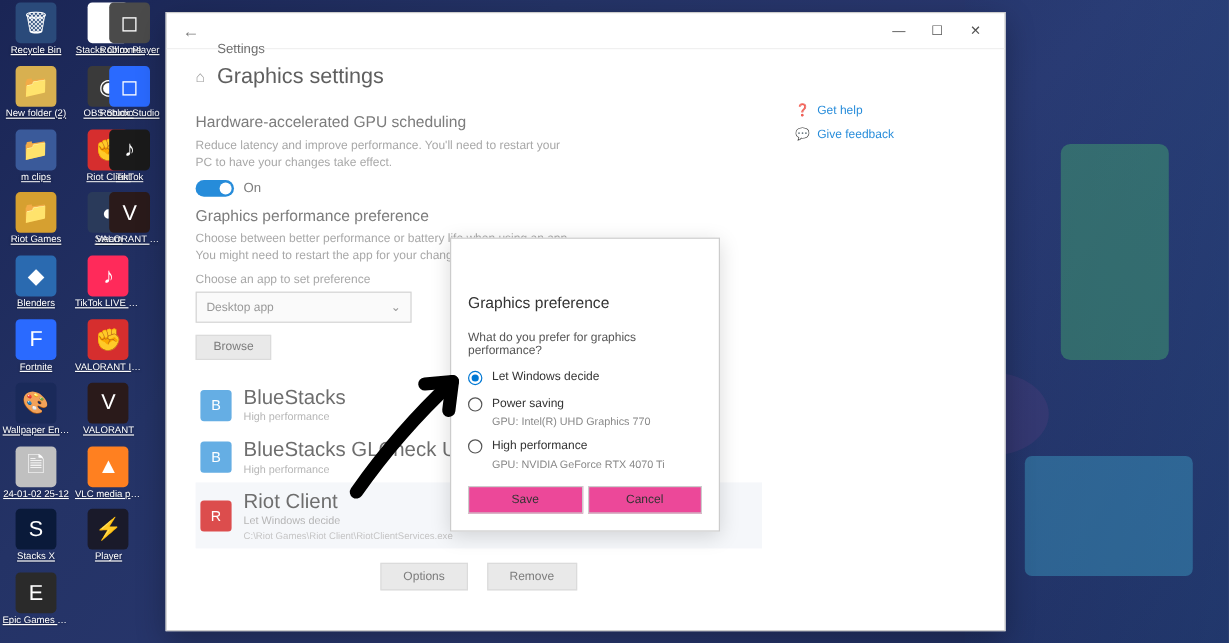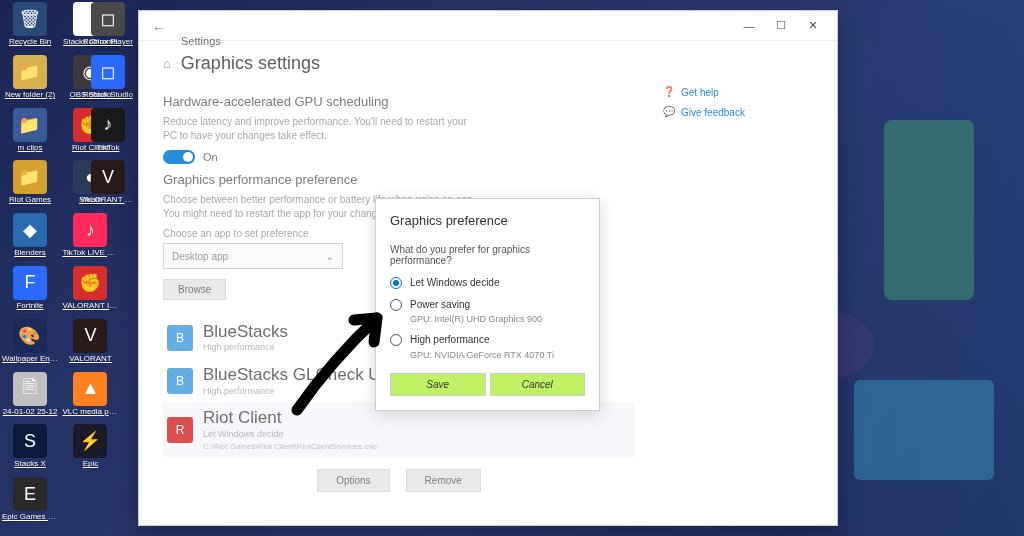--- a/index.html
+++ b/index.html
@@ -72,30 +72,30 @@
 
   .help-link { display: flex; align-items: center; gap: 6px; color: #0078d4; margin-bottom: 8px; cursor: pointer; font-size: 10px; }
   .help-icon { width: 12px; height: 12px; color: #888; }
 
   
   .dialog {
     position: absolute; left: 375px; top: 198px; width: 225px;
     background: #fff; border: 1px solid #ccc; box-shadow: 0 4px 16px rgba(0,0,0,0.15);
     padding: 14px;
   }
-  .dialog-title { font-size: 13px; color: #333; margin-bottom: 12px; }
+  .dialog-title { font-size: 13px; color: #333; margin-bottom: 12px; margin-top: 32px; }
   .dialog-q { font-size: 10px; color: #555; margin-bottom: 10px; margin-top: 16px; }
   .radio-opt { display: flex; align-items: flex-start; gap: 8px; margin-bottom: 8px; }
   .radio { width: 12px; height: 12px; border: 1.5px solid #555; border-radius: 50%; margin-top: 1px; flex-shrink: 0; cursor: pointer; display:flex;align-items:center;justify-content:center;}
   .radio.checked { border-color: #0078d4; }
   .radio.checked::after { content:''; width:6px;height:6px;background:#0078d4;border-radius:50%; }
   .radio-body { font-size: 10px; color: #333; line-height: 1.35; }
   .radio-sub { font-size: 9px; color: #888; margin-top: 2px; }
   .dialog-btns { display: flex; margin-top: 12px; }
-  .dlg-btn { flex: 1; padding: 5px 0; background: #bef264; border: 1px solid #ccc; font-size: 10px; color: #333; cursor: pointer; text-align: center; font-style: italic; }
+  .dlg-btn { flex: 1; padding: 5px 0; background: #ec4899; border: 1px solid #ccc; font-size: 10px; color: #333; cursor: pointer; text-align: center; }
   .dlg-btn + .dlg-btn { margin-left: 4px; }
 
   
   .arrow-annot { position: absolute; left: 282px; top: 300px; width: 120px; height: 120px; pointer-events: none; }
 
   
   .dim { position:absolute; inset:0; background:rgba(255,255,255,0.15); pointer-events:none; }
 </style>
 </head>
 <body>
@@ -157,21 +157,21 @@
         <div class="dicon-img" style="background:#d62e2e">✊</div>
                    <div class="dicon-label">VALORANT Influence...</div>
       </div><div class="dicon">
         <div class="dicon-img" style="background:#2a1a1a">V</div>
                    <div class="dicon-label">VALORANT</div>
       </div><div class="dicon">
         <div class="dicon-img" style="background:#ff8020">▲</div>
                    <div class="dicon-label">VLC media player</div>
       </div><div class="dicon">
         <div class="dicon-img" style="background:#1a1a2a">⚡</div>
-                   <div class="dicon-label">Epic</div>
+                   <div class="dicon-label">Player</div>
       </div></div>
   <div class="icon-col" id="col3" style="position:absolute;left:78px;top:0;">
       <div class="dicon">
         <div class="dicon-img" style="background:#4a4a4a">◻</div>
                    <div class="dicon-label">Roblox Player</div>
       </div>
       <div class="dicon">
         <div class="dicon-img" style="background:#2a6aff">◻</div>
                    <div class="dicon-label">Roblox Studio</div>
       </div>
@@ -278,21 +278,21 @@
         <div class="radio checked"></div>
     <div class="radio-body">
       <div>Let Windows decide</div>
 
     </div>
       </div>
       <div class="radio-opt">
         <div class="radio"></div>
     <div class="radio-body">
       <div>Power saving</div>
-      <div class="radio-sub">GPU: Intel(R) UHD Graphics 900</div>
+      <div class="radio-sub">GPU: Intel(R) UHD Graphics 770</div>
     </div>
       </div>
       <div class="radio-opt">
         <div class="radio"></div>
     <div class="radio-body">
       <div>High performance</div>
       <div class="radio-sub">GPU: NVIDIA GeForce RTX 4070 Ti</div>
     </div>
       </div>
     </div>

